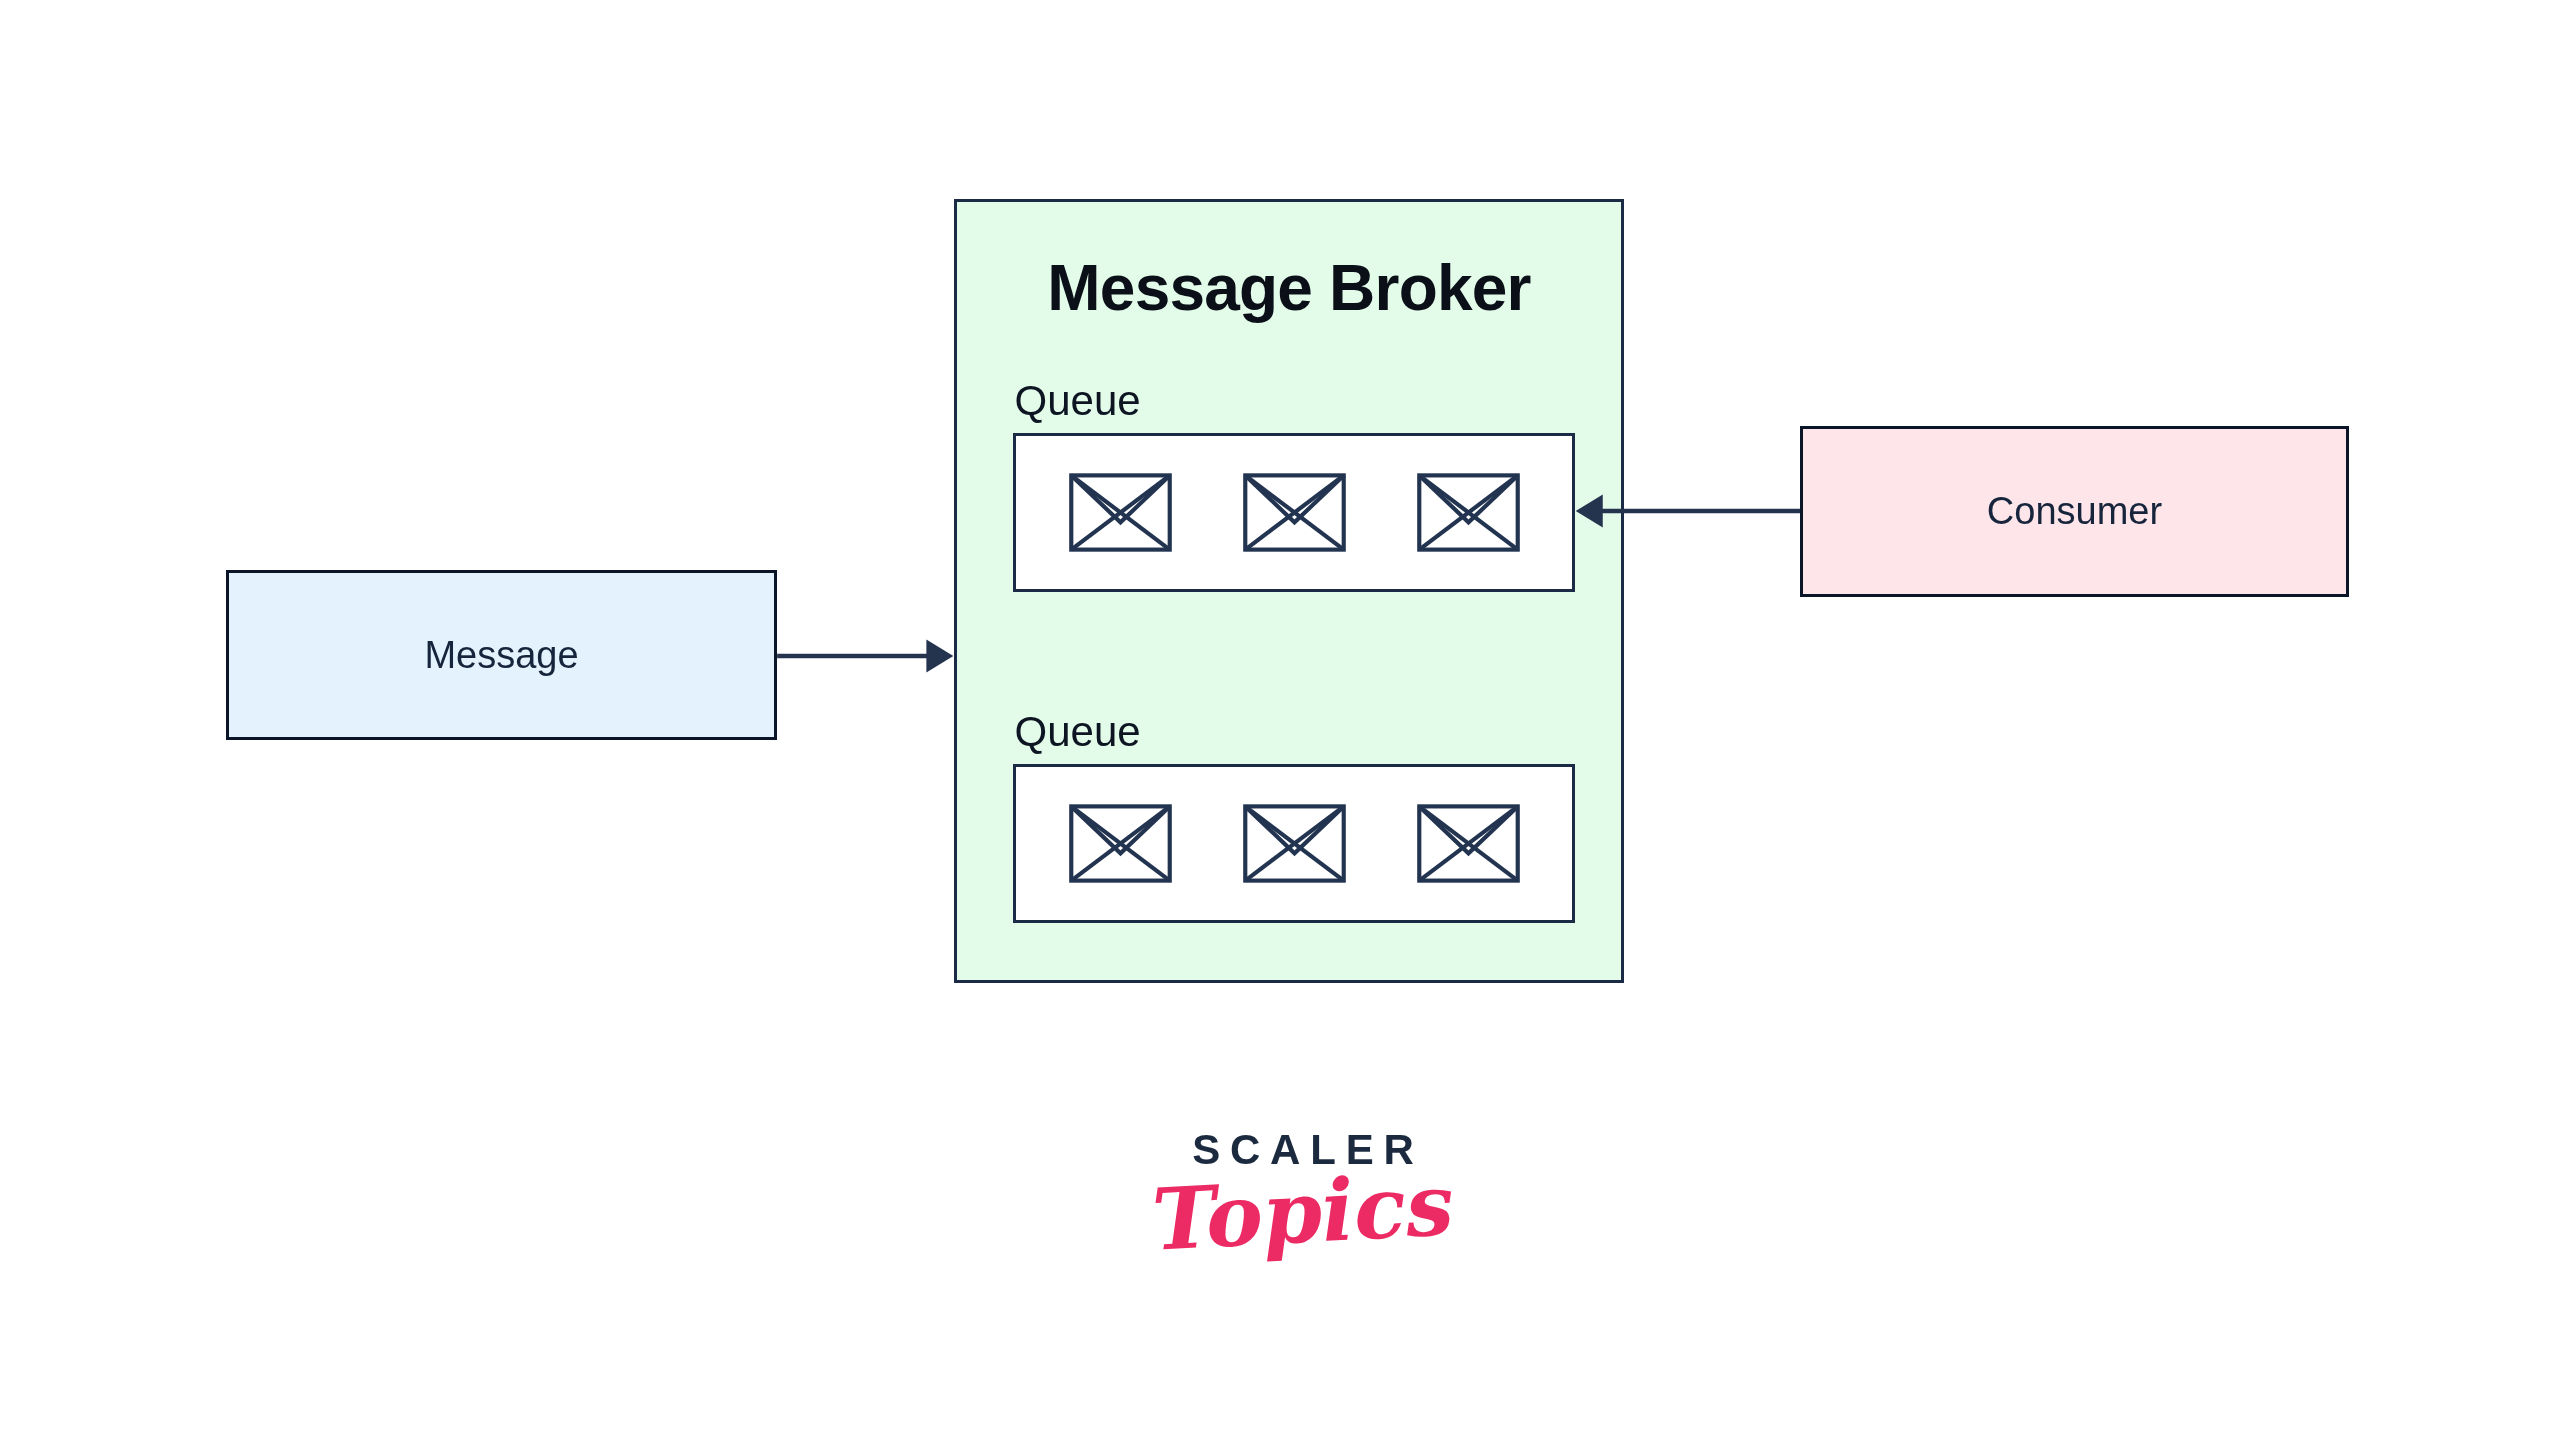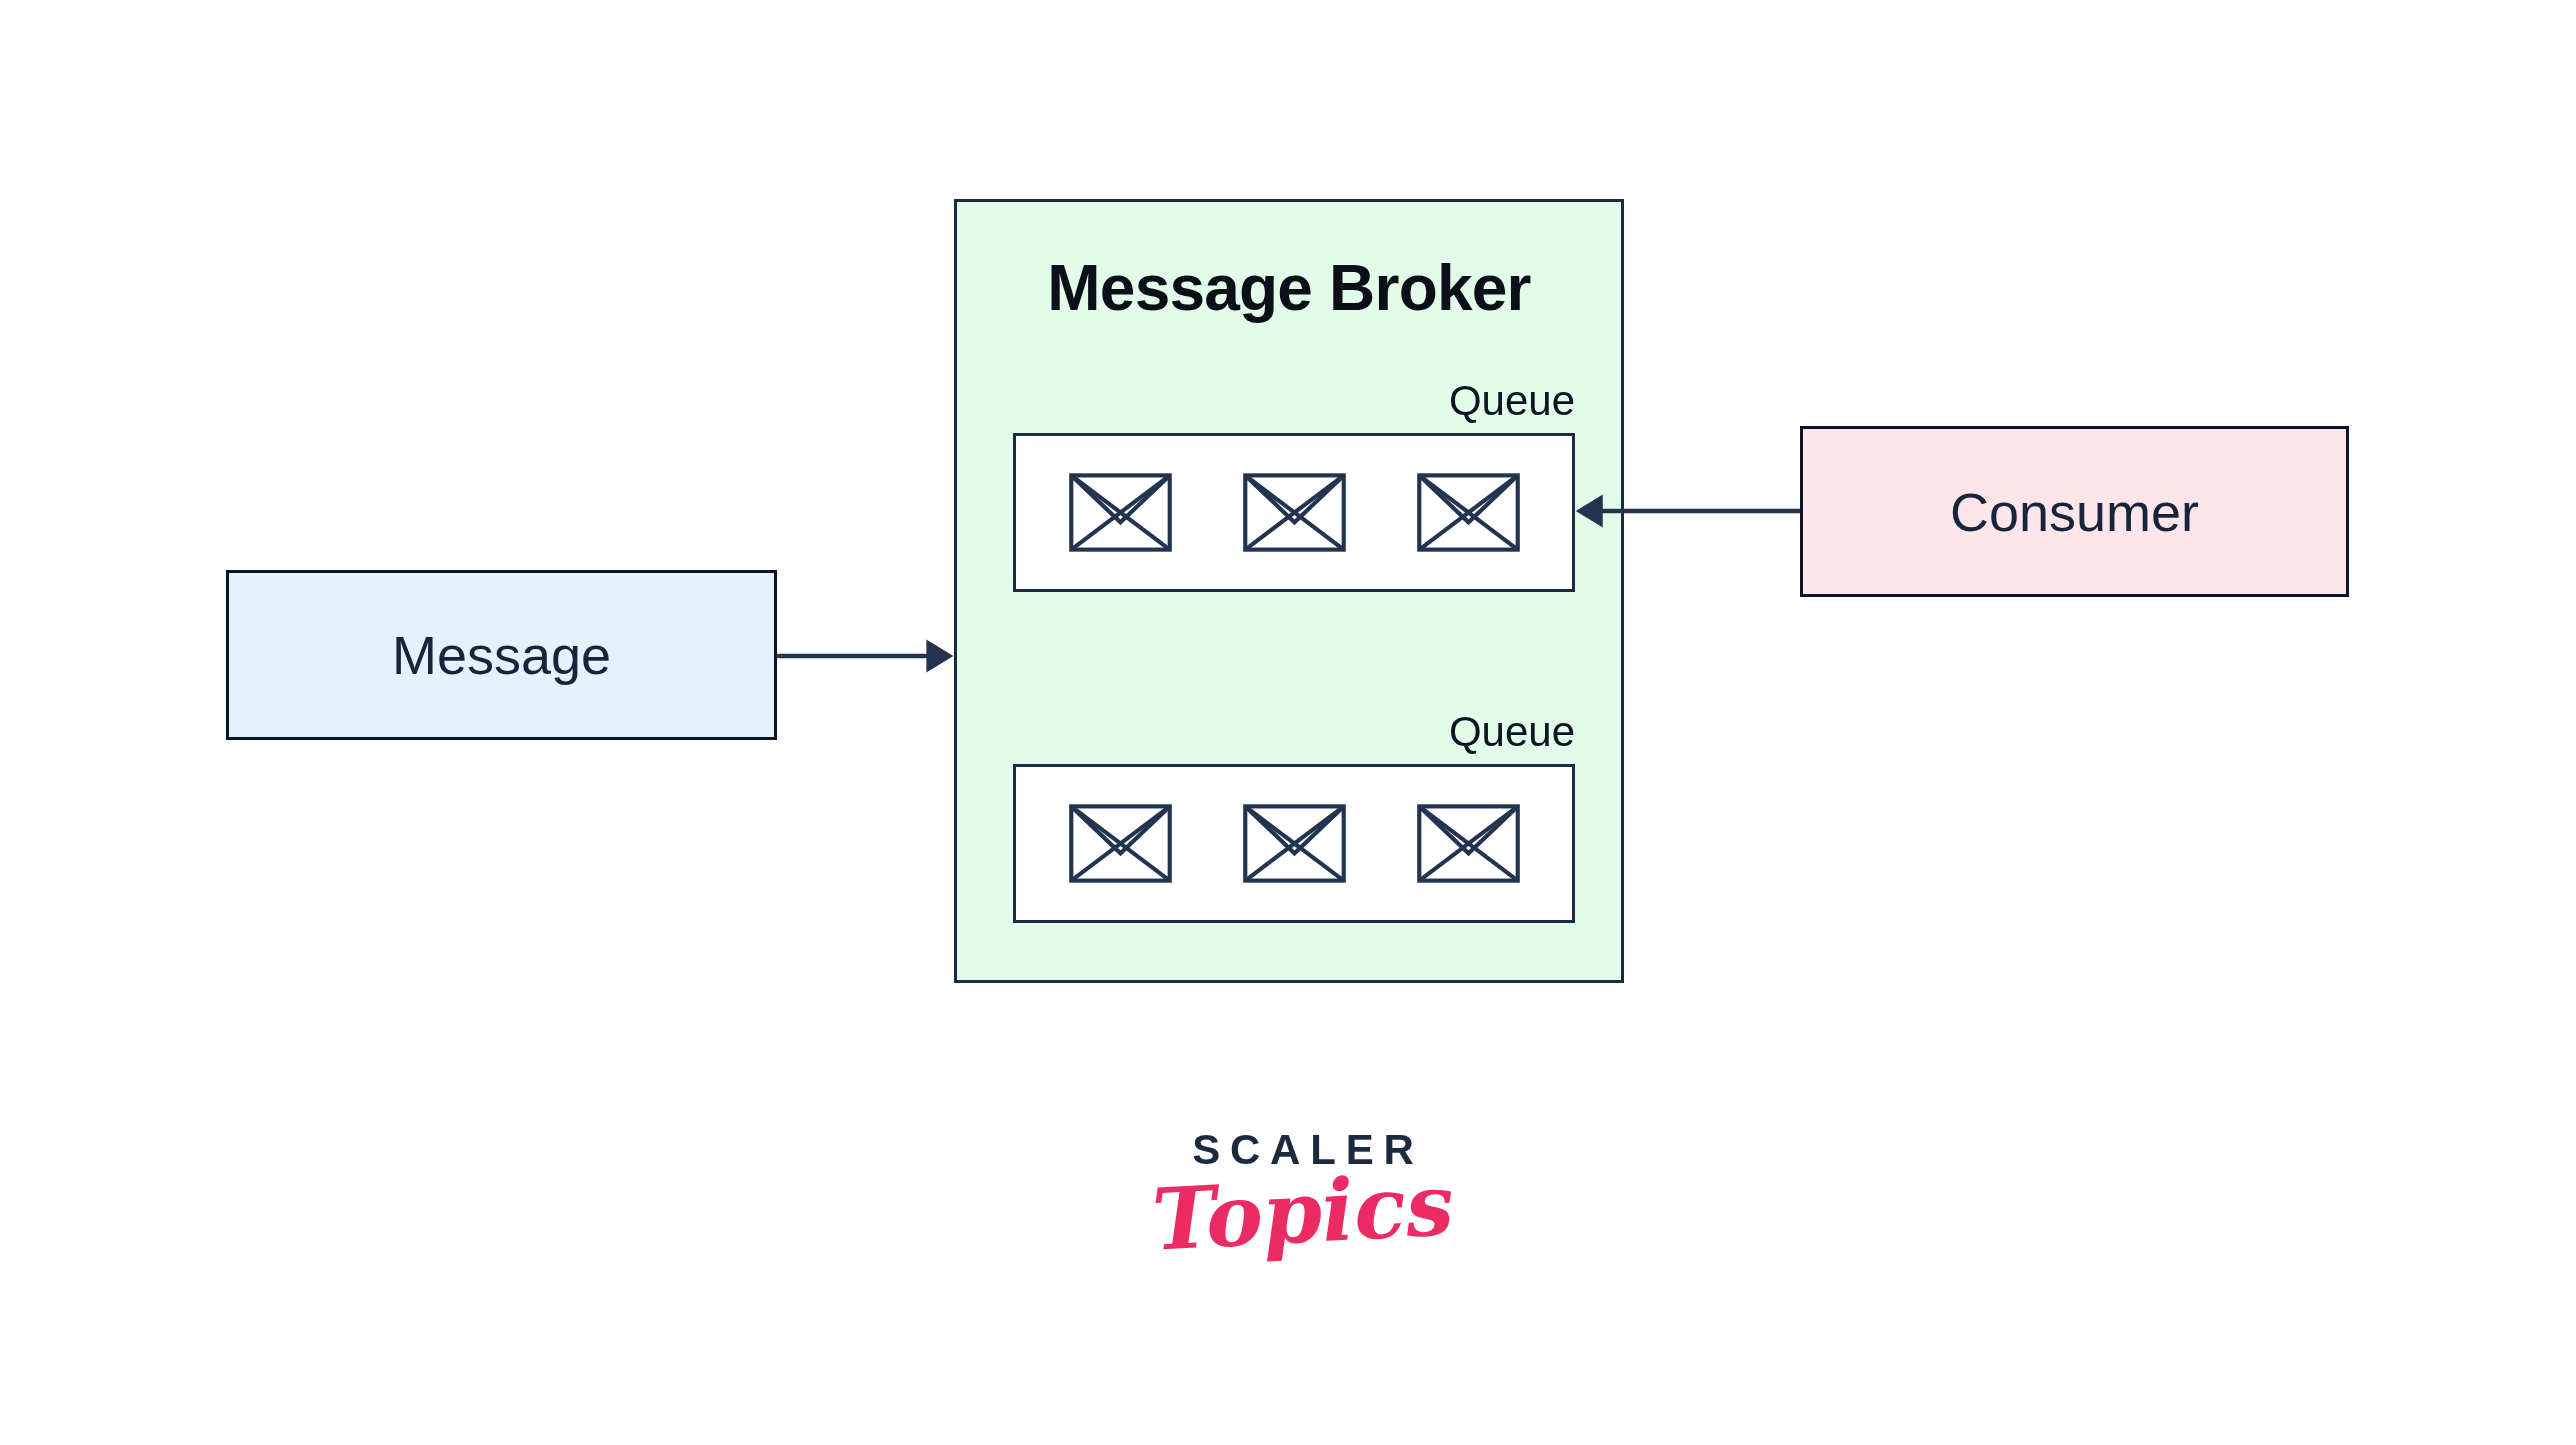--- a/index.html
+++ b/index.html
@@ -10,34 +10,34 @@
     --arrow:#24344f; --envelope:#223450;
     --logo-navy:#1b2a3f; --logo-pink:#ec2a63;
   }
   * { margin:0; padding:0; box-sizing:border-box; }
   html,body { width:2576px; height:1445px; background:#ffffff; overflow:hidden; }
   body { font-family:"Liberation Sans", sans-serif; }
   .canvas { position:relative; width:2576px; height:1445px; background:#ffffff; }
 
   .node {
     position:absolute; display:flex; align-items:center; justify-content:center;
-    font-size:54px; color:var(--node-text); border:3.8px solid var(--node-border);
+    font-size:38px; color:var(--node-text); border:3.8px solid var(--node-border);
   }
   .producer { left:226px; top:570px; width:551px; height:170px; background:var(--producer-fill); }
   .consumer { left:1800px; top:426px; width:549px; height:171px; background:var(--consumer-fill); }
 
   .broker {
     position:absolute; left:954px; top:199px; width:670px; height:784px;
     background:var(--broker-fill); border:3px solid var(--broker-border);
   }
   .broker-title {
     padding-top:49px; text-align:center; font-weight:bold; font-size:64px;
     letter-spacing:-0.8px; color:var(--heading-text);
   }
-  .queue-group { position:absolute; left:56px; width:562px;text-align:right; }
+  .queue-group { position:absolute; left:56px; width:562px; }
   .queue-group.q1 { top:176px; }
   .queue-group.q2 { top:507px; }
   .queue-label { font-size:42px; line-height:1.1; color:var(--label-text); margin-bottom:9px; margin-left:1.5px; }
   .queue-box {
     width:562px; height:159px; background:var(--queue-fill);
     border:3px solid var(--queue-border);
     display:flex; align-items:center; justify-content:center; gap:71px;
   }
   .envelope { width:103px; height:79px; display:block; }
 

